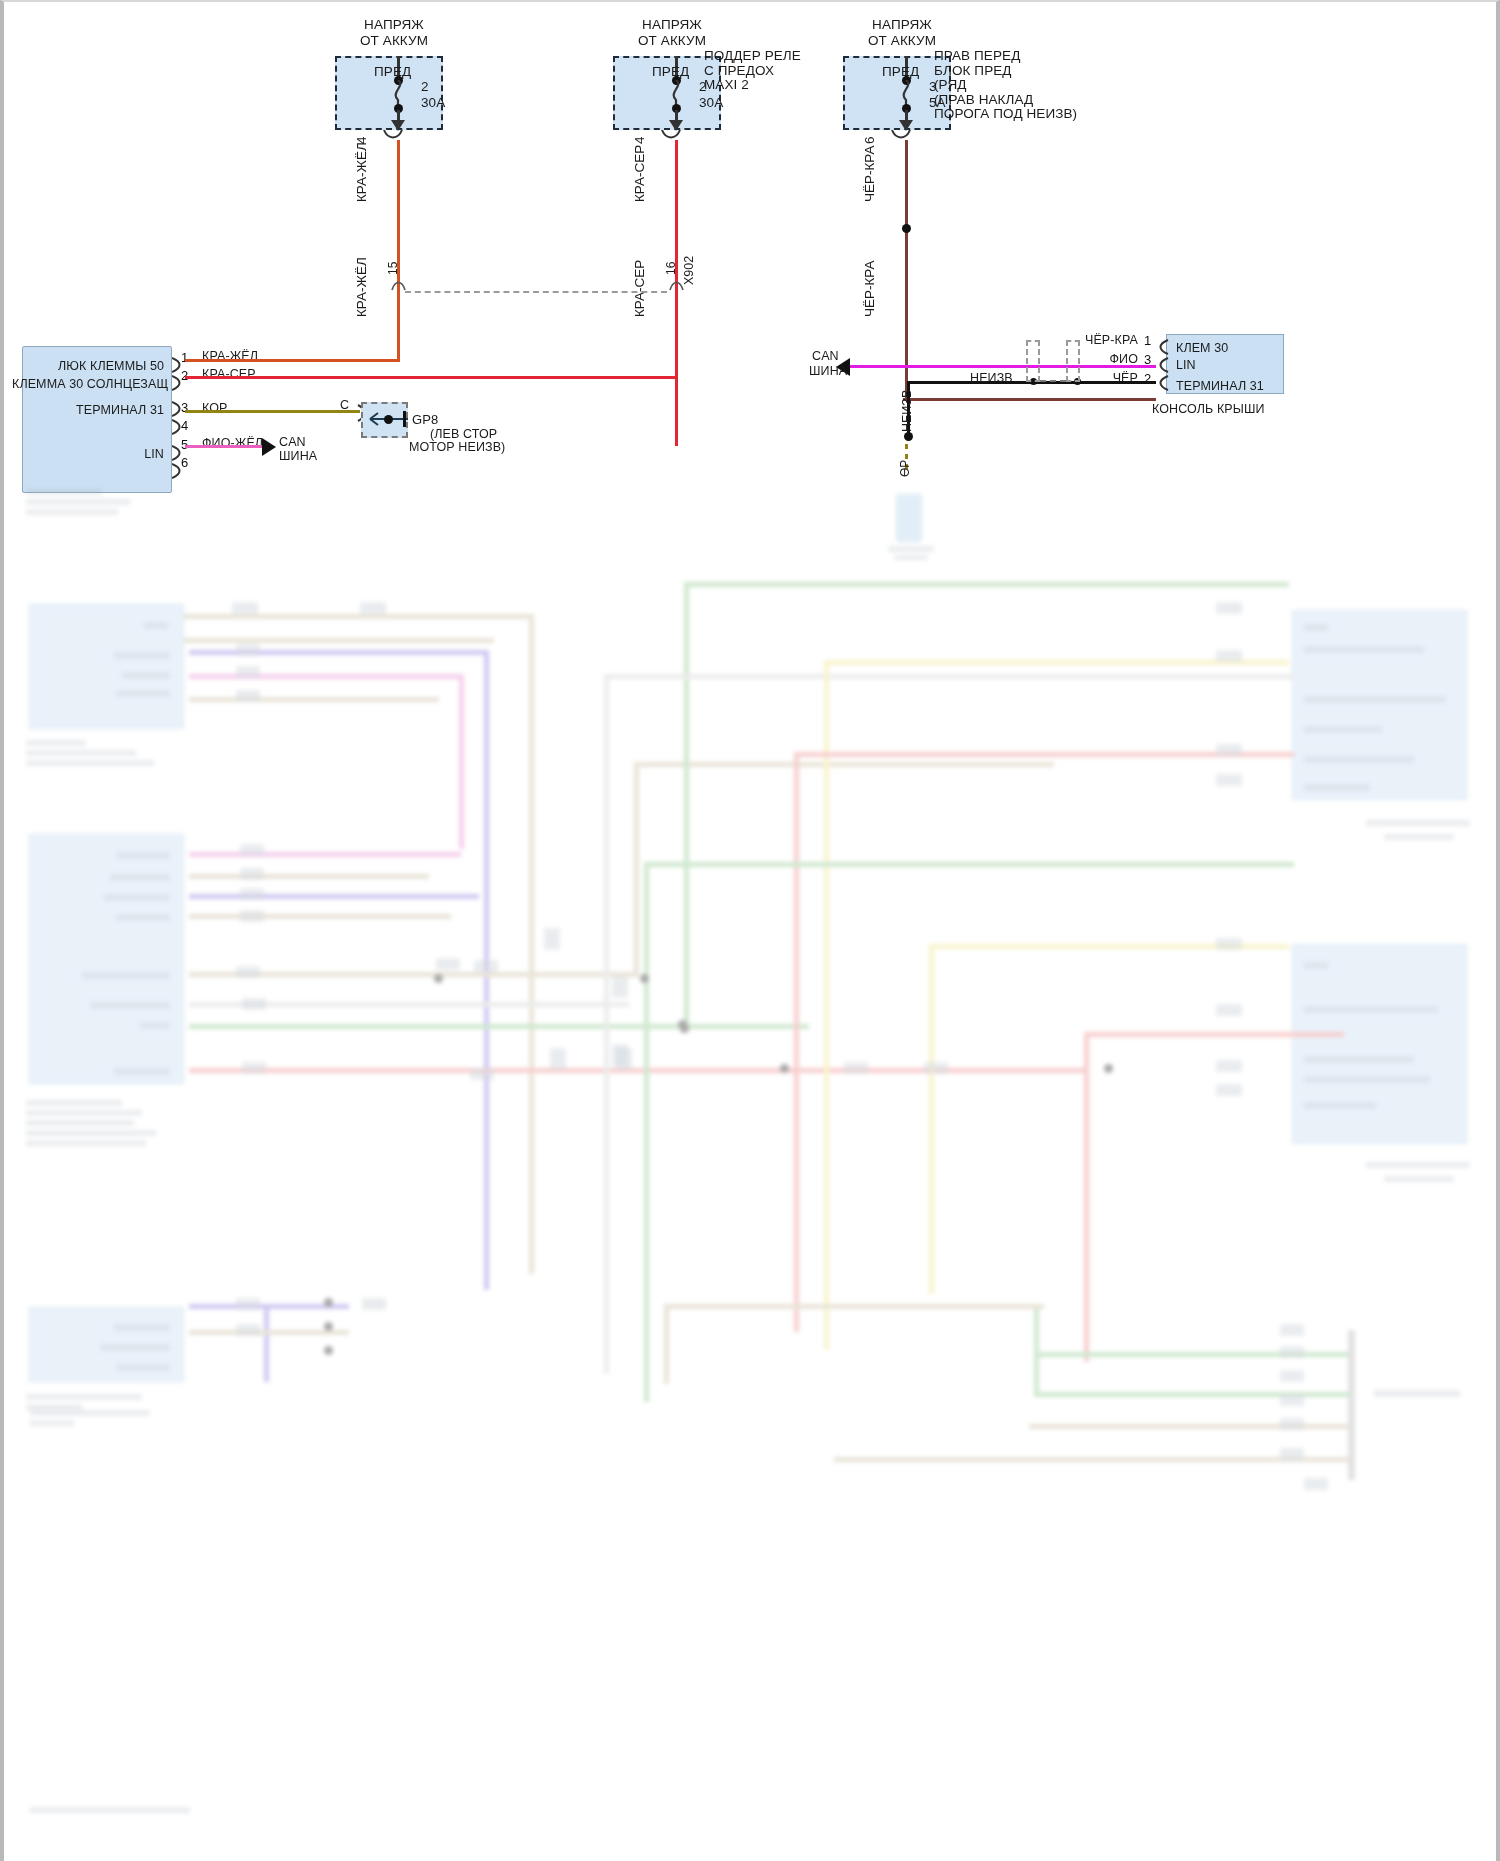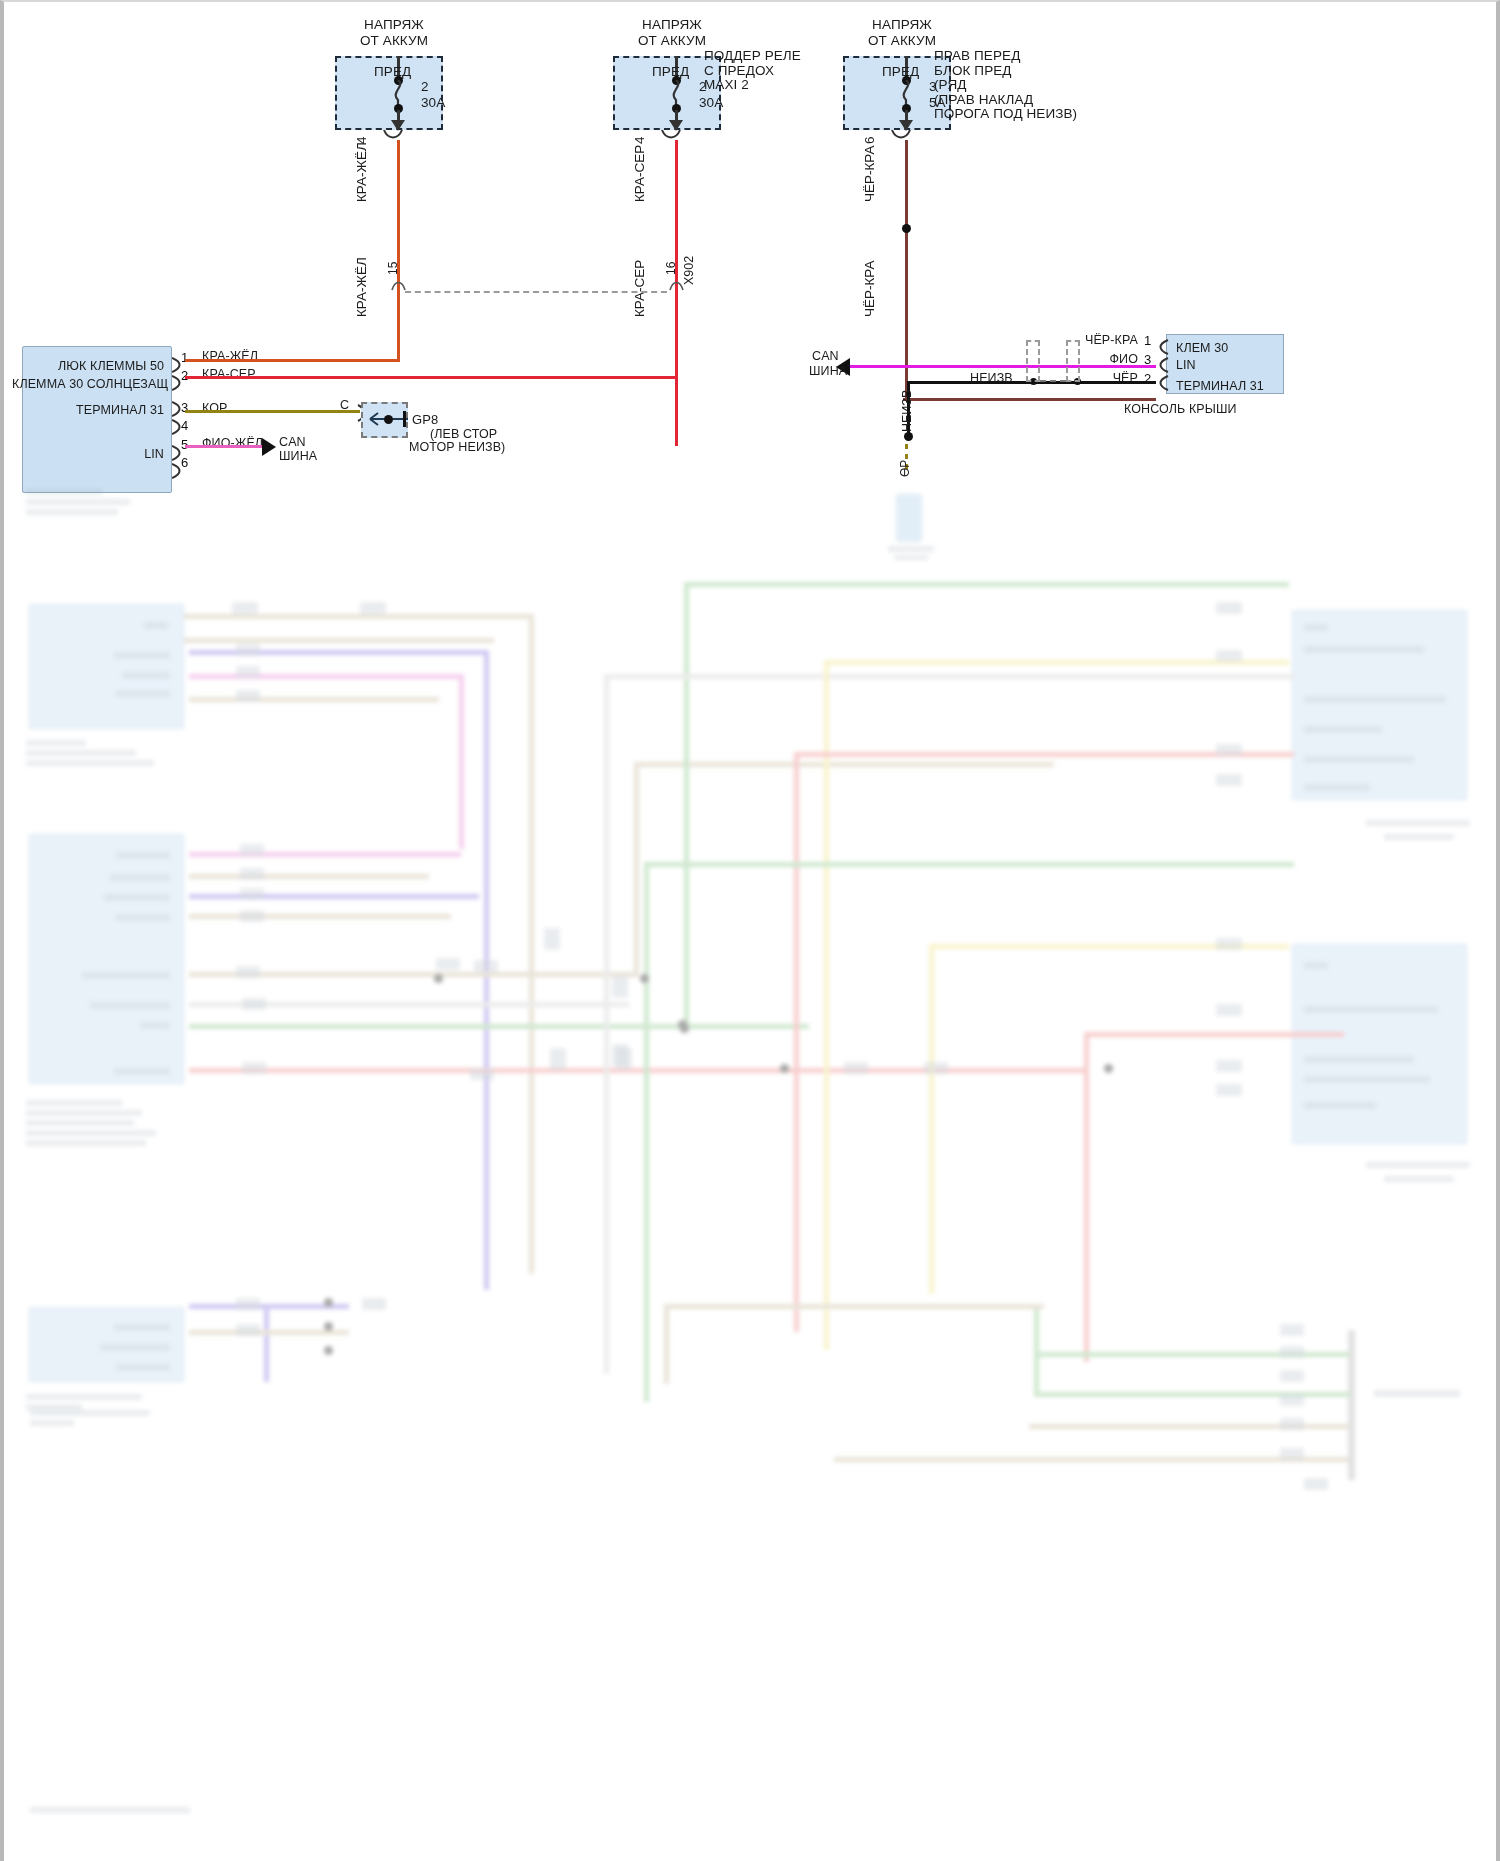--- a/index.html
+++ b/index.html
@@ -214,21 +214,21 @@
   <div class="dot" style="left:380px;top:413px;"></div>
   <div class="wire vwire" style="left:399px;top:409px;height:16px;background:#111;"></div>
   <div class="lbl" style="left:408px;top:411px;font-size:13px;">GP8</div>
   <div class="lbl" style="left:426px;top:425px;font-size:12.5px;">(ЛЕВ СТОР</div>
   <div class="lbl" style="left:405px;top:438px;font-size:12.5px;">МОТОР НЕИЗВ)</div>
 
   <div class="conn" style="left:1162px;top:332px;width:118px;height:60px;"></div>
   <div class="lbl" style="left:1172px;top:339px;font-size:12.5px;">КЛЕМ 30</div>
   <div class="lbl" style="left:1172px;top:356px;font-size:12.5px;">LIN</div>
   <div class="lbl" style="left:1172px;top:377px;font-size:12.5px;">ТЕРМИНАЛ 31</div>
-  <div class="lbl" style="left:1120px;top:400px;font-size:12.5px;">КОНСОЛЬ КРЫШИ</div>
+  <div class="lbl" style="left:1148px;top:400px;font-size:12.5px;">КОНСОЛЬ КРЫШИ</div>
 
   <svg style="position:absolute;left:1152px;top:334px;" width="14" height="56">
     <path d="M12 4  C 2 8, 2 14, 12 18" stroke="#333" stroke-width="2" fill="none"></path>
     <path d="M12 22 C 2 26, 2 32, 12 36" stroke="#333" stroke-width="2" fill="none"></path>
     <path d="M12 40 C 2 44, 2 50, 12 54" stroke="#333" stroke-width="2" fill="none"></path>
   </svg>
   <div class="pin" style="left:1140px;top:331px;">1</div>
   <div class="pin" style="left:1140px;top:350px;">3</div>
   <div class="pin" style="left:1140px;top:369px;">2</div>
 

